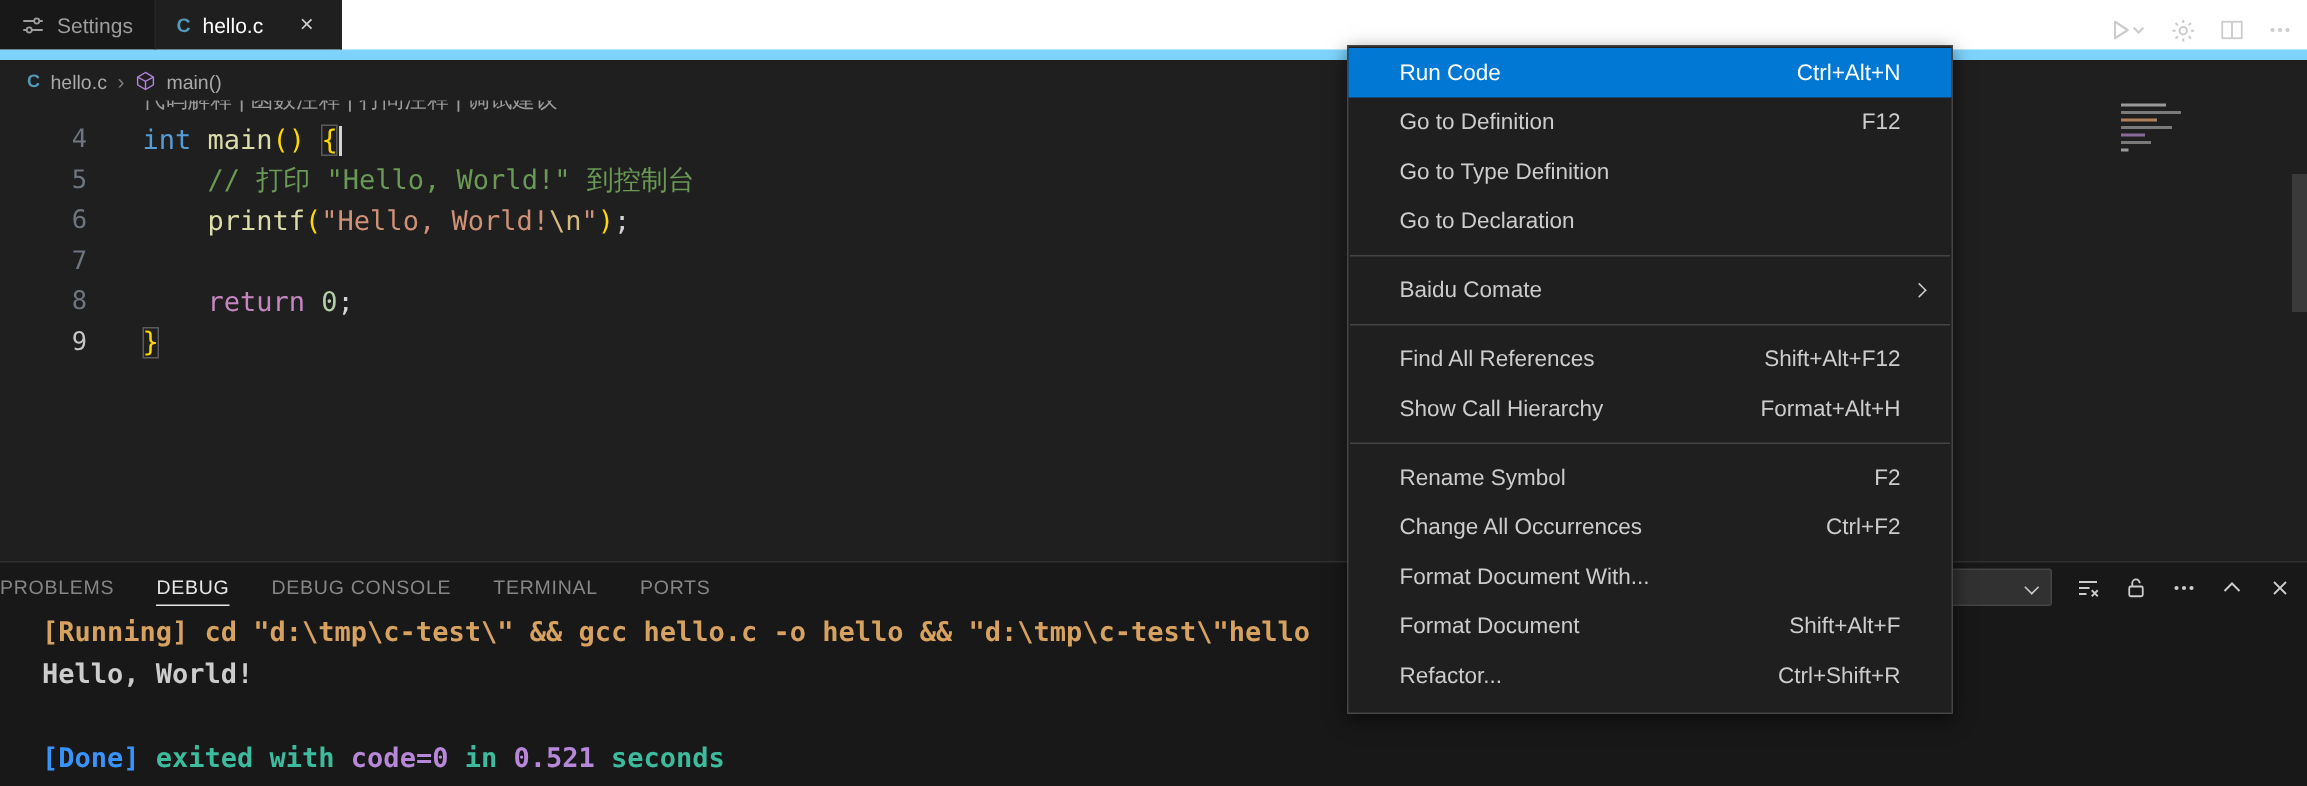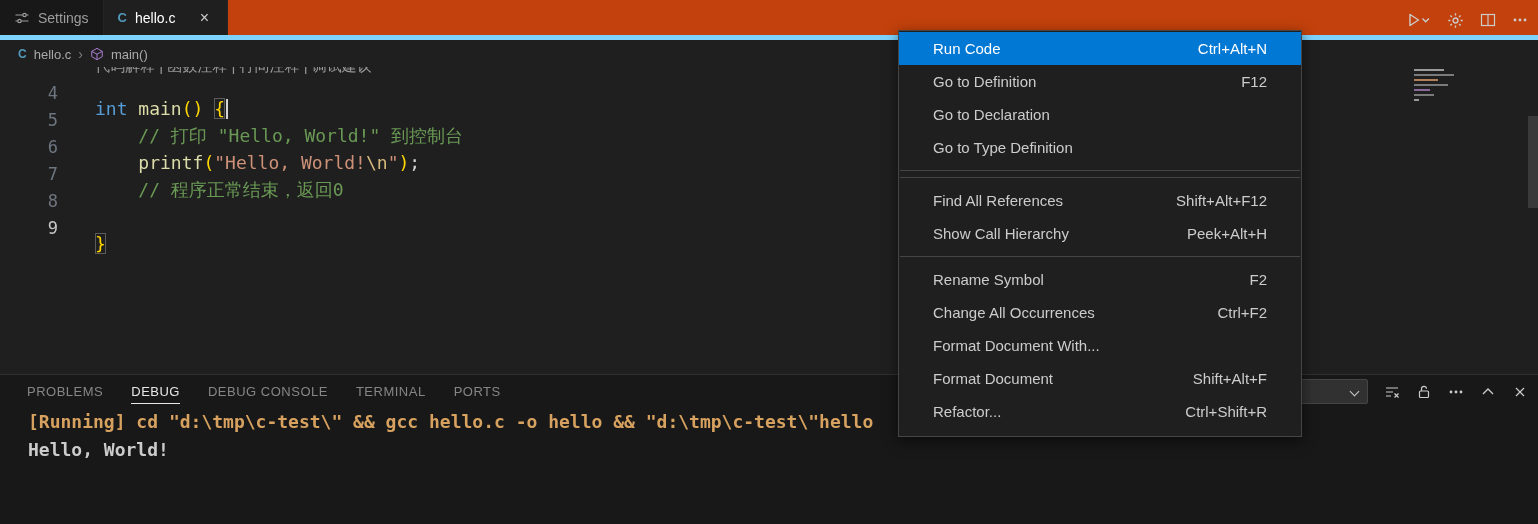--- a/index.html
+++ b/index.html
@@ -4,60 +4,60 @@
 <style>
   * { box-sizing: border-box; }
   html,body { margin:0; padding:0; }
   body {
     width:1538px; height:524px; position:relative; overflow:hidden;
     background:#1f1f1f; font-family:"Liberation Sans", sans-serif;
     color:#cccccc;
   }
   
   .tabbar { position:absolute; top:0; left:0; right:0; height:40px;
-    background:#c2410c; border-bottom:5px solid #7dd3fc; display:flex; z-index:2; }
+    background:#ffffff; border-bottom:7px solid #7dd3fc; display:flex; z-index:2; }
   .tabs-host { display:flex; height:100%; }
   .tab { display:flex; align-items:center; gap:8px; padding:0 14px; height:100%;
     border-right:1px solid #252526; font-size:14px; color:#9d9d9d; background:#181818; cursor:default; }
   .tab.active { background:#1f1f1f; color:#ffffff; }
   .tab-close { margin-left:12px; font-size:16px; line-height:16px; width:18px; text-align:center; color:#cccccc; border-radius:4px; }
   .c-icon { color:#519aba; font-weight:bold; font-size:13px; }
   .editor-actions { position:absolute; right:10px; top:0; height:40px; display:flex; align-items:center; gap:16px; color:#cccccc; }
   .action { display:flex; align-items:center; }
   
   .breadcrumbs { position:absolute; top:41px; left:0; right:0; height:26px; background:#1f1f1f;
     display:flex; align-items:center; gap:7px; padding-left:18px; font-size:13px; color:#a9a9a9; z-index:6; }
   .bc-sep { font-size:14px; color:#7f7f7f; }
   
   .codelens { position:absolute; left:95px; top:57px; z-index:1; font-size:15px; color:#999999; }
   .code { position:absolute; left:0; top:80px; z-index:1; font-family:"DejaVu Sans Mono", monospace; font-size:18px; }
   .cl { display:flex; height:27px; line-height:27px; }
   .ln { flex:none; width:58px; text-align:right; color:#6e7681; font-size:17px; }
   .ln.active { color:#c6c6c6; }
-  .lc { white-space:pre; padding-left:37px; color:#d4d4d4;margin-top:15px; }
+  .lc { white-space:pre; padding-left:37px; color:#d4d4d4; }
   .bracket-match { outline:1px solid rgba(140,140,140,0.55); outline-offset:-1px; }
   .cursor { display:inline-block; width:2px; height:20px; background:#d4d4d4; vertical-align:text-bottom; margin-left:1px; }
   .minimap { position:absolute; left:1414px; top:69px; width:112px; z-index:1; }
   .mm { height:2px; margin-bottom:3px; }
   .scroll-thumb { position:absolute; right:0; top:116px; width:10px; height:92px; background:#5a5a5a; opacity:.45; z-index:2; }
   
   .context-menu { position:absolute; left:898px; top:30px; width:404px; background:#1f1f1f;
     border:1px solid #454545; box-shadow:0 4px 12px rgba(0,0,0,0.55); z-index:30; padding:1px 0 8px; }
   .menu-item { height:33px; display:flex; align-items:center; padding:12px 34px; font-size:15px; color:#cccccc; position:relative; cursor:default; }
   .menu-item.selected { background:#0078d4; color:#ffffff; }
   .mi-shortcut { margin-left:auto; }
   .menu-sep { height:1px; background:#454545; margin:6px 1px; }
   .chev { display:inline-block; width:7px; height:7px; border-right:1.6px solid currentColor; border-bottom:1.6px solid currentColor; }
   .chev.right { transform:rotate(-45deg); }
   .chev.down  { transform:rotate(45deg); margin-top:-4px; }
   .mi-chevron { position:absolute; right:18px; top:50%; margin-top:-4px; }
   
   .panel { position:absolute; left:0; right:0; top:374px; height:150px; background:#181818;
     border-top:1px solid #303030; z-index:3; }
-  .panel-header { height:33px; position:relative; display:flex; align-items:center; padding-left:27px; gap:28px; }
+  .panel-header { height:33px; position:relative; display:flex; align-items:center; gap:28px; }
   .ptab { font-size:13px; letter-spacing:.5px; color:#868686; padding:5px 0 4px; border-bottom:1px solid transparent; cursor:default; }
   .ptab.active { color:#e7e7e7; border-bottom-color:#e7e7e7; }
   .panel-actions { position:absolute; right:10px; top:0; height:33px; display:flex; align-items:center; gap:16px; color:#cccccc; }
   .channel-select { width:190px; height:25px; background:#313131; border:1px solid #454545; border-radius:2px; position:relative; }
   .channel-select .chev { position:absolute; right:9px; top:50%; }
   .output { position:absolute; left:28px; top:33px; font-family:"DejaVu Sans Mono", monospace; font-size:18px; font-weight:bold; }
   .out-line { height:28px; line-height:28px; white-space:pre; }
 </style>
 </head>
 <body>
@@ -142,24 +142,25 @@
     <div class="cl">
       <span class="ln">5</span>
       <span class="lc"><span>    </span><span style="color: rgb(106, 153, 85);">// 打印 "Hello, World!" 到控制台</span></span>
     </div>
     <div class="cl">
       <span class="ln">6</span>
       <span class="lc"><span>    </span><span style="color: rgb(220, 220, 170);">printf</span><span style="color: rgb(255, 215, 0);">(</span><span style="color: rgb(206, 145, 120);">"Hello, World!</span><span style="color: rgb(215, 186, 125);">\n</span><span style="color: rgb(206, 145, 120);">"</span><span style="color: rgb(255, 215, 0);">)</span><span style="color: rgb(212, 212, 212);">;</span></span>
     </div>
     <div class="cl">
       <span class="ln">7</span>
-      <span class="lc"><span>    </span><span style="color: rgb(106, 153, 85);">// 程序正常结束，返回0</span></span>
+      <span class="lc"><span>    </span></span>
     </div>
     <div class="cl">
       <span class="ln">8</span>
+      <span class="lc"><span>    </span><span style="color: rgb(197, 134, 192);">return</span><span> </span><span style="color: rgb(181, 206, 168);">0</span><span style="color: rgb(212, 212, 212);">;</span></span>
     </div>
     <div class="cl">
       <span class="ln active">9</span>
       <span class="lc"><span class="bracket-match" style="color: rgb(255, 215, 0);">}</span></span>
     </div>
   </div>
 
 <div class="minimap">
   <div class="mm" style="width:30px;background:#9a9a9a"></div>
   <div class="mm" style="width:40px;background:#7a7a7a"></div>
@@ -221,47 +222,52 @@
               <path d="M4 4l8 8M12 4l-8 8" stroke="currentColor" stroke-width="1.2"></path>
             </svg>
           </span>
         </span>
     </div>
   </div>
   <div class="output">
       <div class="out-line"><span style="color: rgb(215, 161, 95);">[Running] cd "d:\tmp\c-test\" &amp;&amp; gcc hello.c -o hello &amp;&amp; "d:\tmp\c-test\"hello</span></div>
       <div class="out-line"><span style="color: rgb(204, 204, 204);">Hello, World!</span></div>
       <div class="out-line">&nbsp;</div>
+      <div class="out-line"><span style="color: rgb(55, 148, 255);">[Done] </span><span style="color: rgb(61, 187, 158);">exited with </span><span style="color: rgb(183, 136, 215);">code=0</span><span style="color: rgb(61, 187, 158);"> in </span><span style="color: rgb(183, 136, 215);">0.521</span><span style="color: rgb(61, 187, 158);"> seconds</span></div>
     </div>
 </div>
 
 <div class="context-menu">
     <div class="menu-item selected">
       <span class="mi-label">Run Code</span>
       <span class="mi-shortcut">Ctrl+Alt+N</span>
     </div>
     <div class="menu-item">
       <span class="mi-label">Go to Definition</span>
       <span class="mi-shortcut">F12</span>
     </div>
     <div class="menu-item">
+      <span class="mi-label">Go to Type Definition</span>
+    </div>
+    <div class="menu-item">
       <span class="mi-label">Go to Declaration</span>
     </div>
-    <div class="menu-item">
-      <span class="mi-label">Go to Type Definition</span>
-    </div>
     <div class="menu-sep"></div>
+    <div class="menu-item">
+      <span class="mi-label">Baidu Comate</span>
+      <span class="mi-chevron chev right"></span>
+    </div>
     <div class="menu-sep"></div>
     <div class="menu-item">
       <span class="mi-label">Find All References</span>
       <span class="mi-shortcut">Shift+Alt+F12</span>
     </div>
     <div class="menu-item">
       <span class="mi-label">Show Call Hierarchy</span>
-      <span class="mi-shortcut">Peek+Alt+H</span>
+      <span class="mi-shortcut">Format+Alt+H</span>
     </div>
     <div class="menu-sep"></div>
     <div class="menu-item">
       <span class="mi-label">Rename Symbol</span>
       <span class="mi-shortcut">F2</span>
     </div>
     <div class="menu-item">
       <span class="mi-label">Change All Occurrences</span>
       <span class="mi-shortcut">Ctrl+F2</span>
     </div>

